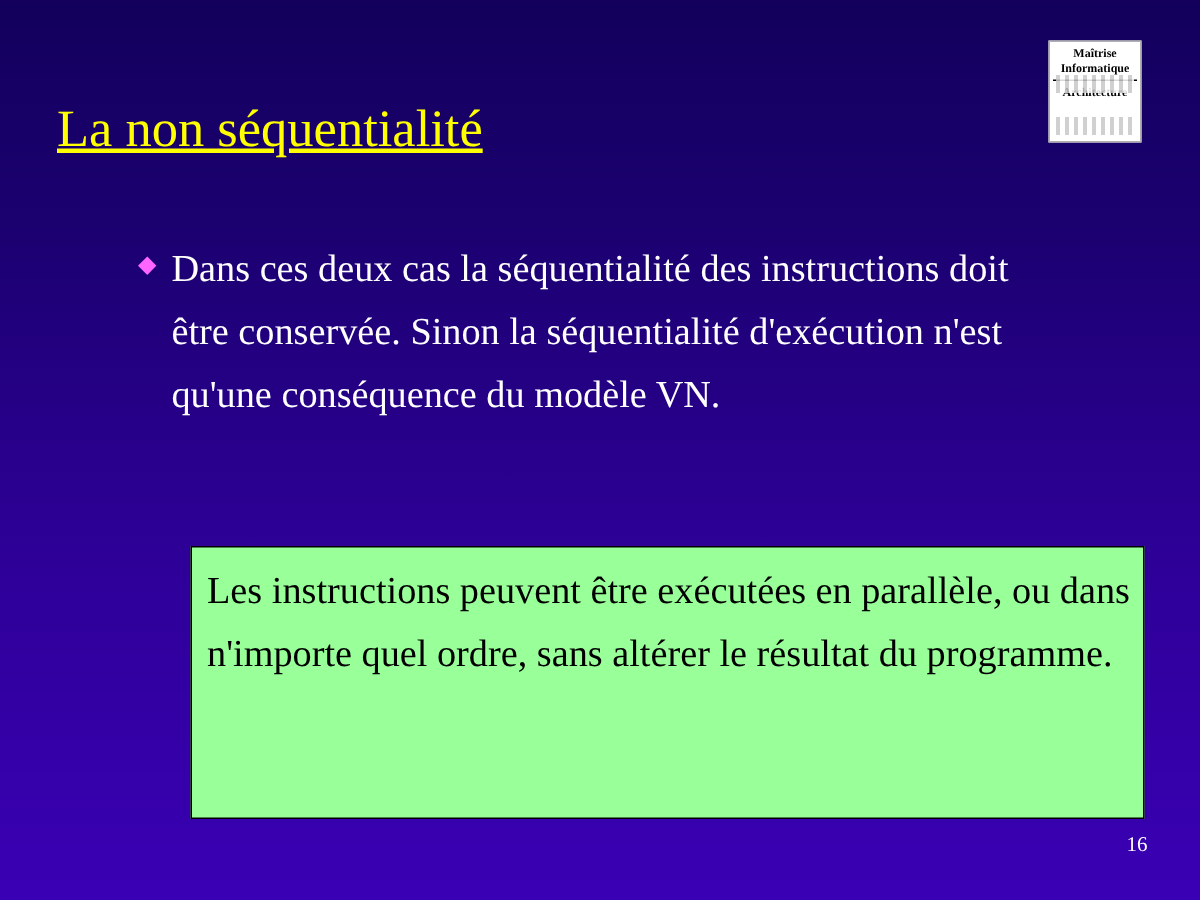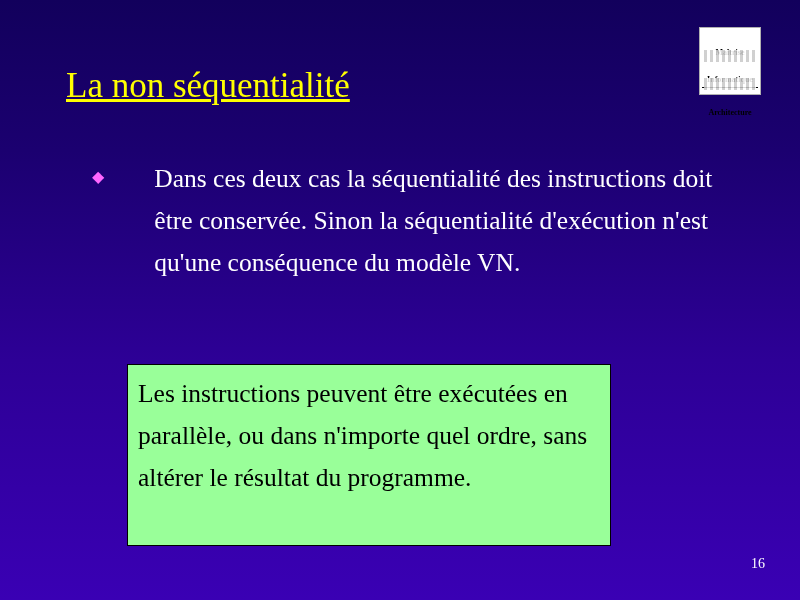--- a/index.html
+++ b/index.html
@@ -36,21 +36,20 @@
     padding-top: 3px;
   }
   .logo-line {
     font-family: "Liberation Serif", serif;
     font-weight: bold;
     font-size: 8px;
     color: #000000;
     line-height: 10px;
     text-align: center;
     white-space: nowrap;
-    margin-top: 17px;
   }
   .logo-rule {
     width: 56px;
     border-top: 1px solid #000000;
     margin: 2px 0 3px 0;
   }
   .logo-bars {
     position: absolute;
     left: 4px;
     top: 22px;
@@ -74,21 +73,20 @@
   .title {
     position: absolute;
     left: 38px;
     top: 66px;
     font-size: 35px;
     color: #ffff00;
     font-family: "Liberation Serif", serif;
     text-decoration: underline;
     white-space: nowrap;
     letter-spacing: 0px;
-    margin-left: 28px;
   }
   
   .bullet-row {
     position: absolute;
     left: 92px;
     top: 158px;
     width: 640px;
     display: flex;
     align-items: flex-start;
   }
@@ -99,28 +97,27 @@
     margin-right: 10px;
     flex: 0 0 auto;
     padding-top: 4px;
   }
   .bullet-text {
     color: #ffffff;
     font-size: 25.5px;
     line-height: 42px;
     font-family: "Liberation Serif", serif;
     max-width: 590px;
-    margin-left: 40px;
   }
   
   .callout {
     position: absolute;
     left: 127px;
     top: 364px;
-    width: 484px;
+    width: 636px;
     height: 182px;
     background: #99ff99;
     border: 1px solid #000000;
     box-sizing: border-box;
     padding: 8px 8px 6px 10px;
   }
   .callout-text {
     color: #000000;
     font-size: 25.5px;
     line-height: 42px;

